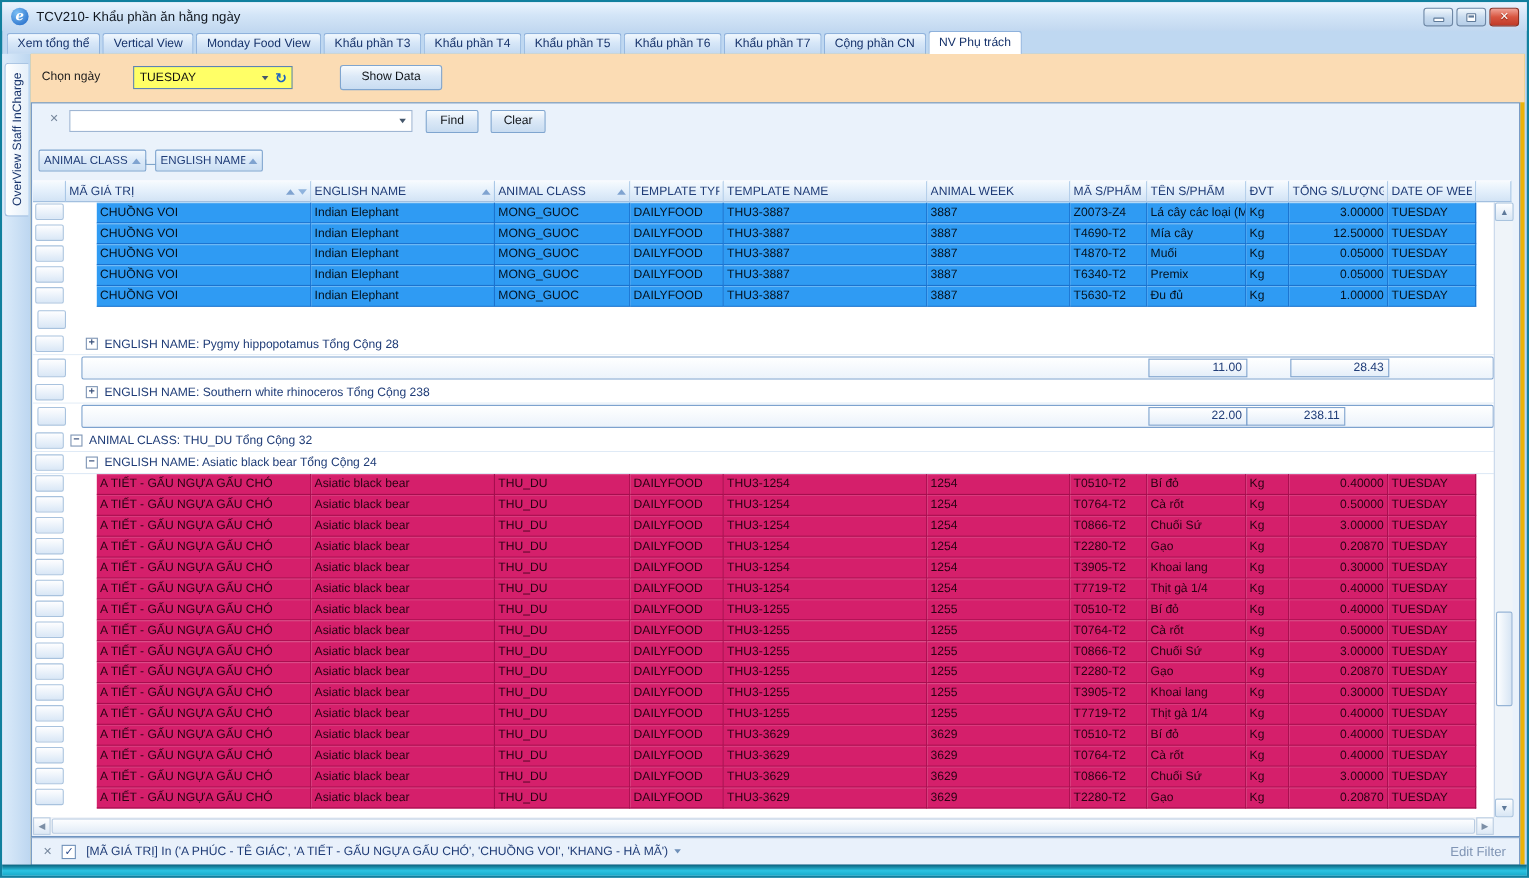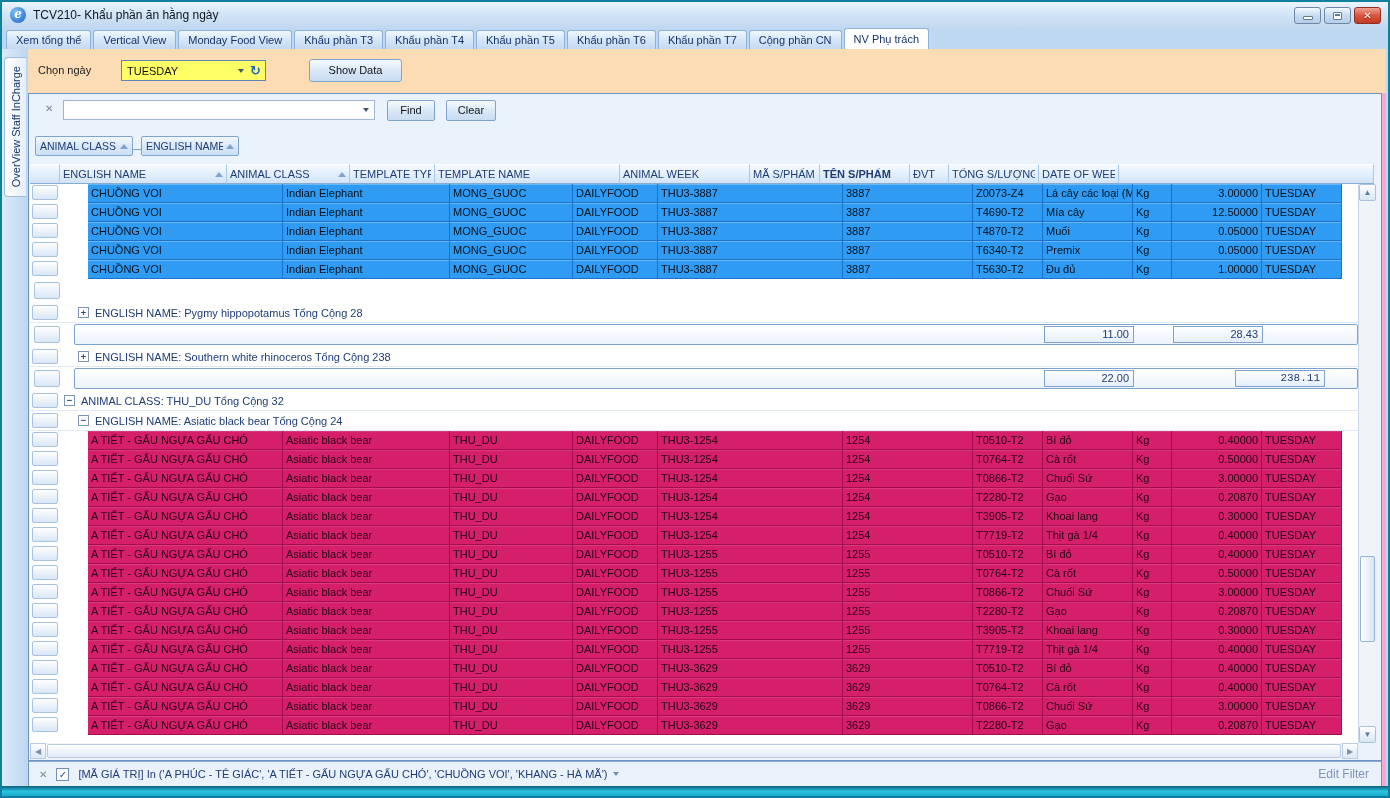--- a/index.html
+++ b/index.html
@@ -36,21 +36,21 @@
   
   #frame-left { position:absolute; left:0; top:47px; width:26px; bottom:10px;
     background:linear-gradient(to right,#DCEBFA,#BCD6F0); }
   #side-tab { position:absolute; left:2px; top:8px; width:22px; height:140px;
     background:linear-gradient(to right,#FFFFFF,#E4EFFA); border:1px solid #9FBCDE; border-right:none;
     border-radius:4px 0 0 4px; display:flex; align-items:center; justify-content:center; }
   #side-tab span { writing-mode:vertical-rl; transform:rotate(180deg);
     font-size:11px; color:#17336B; white-space:nowrap; }
 
   
-  #main { position:absolute; left:26px; top:47px; right:2px; bottom:10px; background:#f9a8d4; }
+  #main { position:absolute; left:26px; top:47px; right:2px; bottom:10px; background:#eab308; }
   #peach { position:absolute; left:0; top:0; right:0; height:44px; background:#FBDCB4; }
   #day-label { position:absolute; left:10px; top:15px; font-size:11px; color:#1A1A1A; }
   #day-select { position:absolute; left:93px; top:11px; width:145px; height:21px;
     background:#FFFF66; border:1px solid #5E83B5; display:flex; align-items:center; }
   #day-value { flex:1; font-size:11px; color:#111; padding-left:5px; }
   .caret { width:0; height:0; border-left:3px solid transparent; border-right:3px solid transparent;
     border-top:4px solid #44566B; }
   #day-select .caret { margin-right:6px; }
   #refresh-icon { color:#1B63C4; font-size:13px; line-height:13px; margin-right:4px; font-weight:bold; }
   #show-data-btn { position:absolute; left:281px; top:10px; width:93px; height:23px;
@@ -224,41 +224,46 @@
         </div>
         <div id="group-conn"></div>
         <div id="groupbox-2" class="groupbox">
           <span class="glabel">ENGLISH NAME</span>
           <span class="sortup"></span>
         </div>
       </div>
 
       <div id="grid-header">
           <div class="hcell" style="width: 30px;"></div>
+          <div class="hcell" style="width: 223px;">
+            <span class="hlabel">MÃ GIÁ TRỊ</span>
+            <span class="sortup"></span>
+            <span class="funnel"></span>
+          </div>
           <div class="hcell" style="width: 167px;">
             <span class="hlabel">ENGLISH NAME</span>
             <span class="sortup"></span>
           </div>
           <div class="hcell" style="width: 123px;">
             <span class="hlabel">ANIMAL CLASS</span>
             <span class="sortup"></span>
           </div>
           <div class="hcell" style="width: 85px;">
             <span class="hlabel">TEMPLATE TYPE</span>
           </div>
           <div class="hcell" style="width: 185px;">
             <span class="hlabel">TEMPLATE NAME</span>
           </div>
           <div class="hcell" style="width: 130px;">
             <span class="hlabel">ANIMAL WEEK</span>
           </div>
           <div class="hcell" style="width: 70px;">
             <span class="hlabel">MÃ S/PHẨM</span>
           </div>
-          <div class="hcell" style="width: 90px; font-weight: bold;">
+          <div class="hcell" style="width: 90px;">
             <span class="hlabel">TÊN S/PHẨM</span>
           </div>
           <div class="hcell" style="width: 39px;">
             <span class="hlabel">ĐVT</span>
           </div>
           <div class="hcell" style="width: 90px;">
             <span class="hlabel">TỔNG S/LƯỢNG</span>
           </div>
           <div class="hcell" style="width: 80px;">
             <span class="hlabel">DATE OF WEEK</span>
@@ -360,21 +365,21 @@
           <div class="grouprow">
             <div class="ind"></div>
             <div class="indent" style="width: 18px;"></div>
             <div class="expand">+</div>
             <span class="grouplabel">ENGLISH NAME: Southern white rhinoceros  Tổng Cộng 238</span>
           </div>
           <div class="footrow l2">
             <div class="ind"></div>
             <div class="footbox">
               <div class="footcell" style="left: 969px;">22.00</div>
-              <div class="footcell" style="left: 1160px; font-family: Liberation Mono, monospace;">238.11</div>
+              <div class="footcell" style="left: 1058px;">238.11</div>
             </div>
           </div>
           <div class="grouprow">
             <div class="ind"></div>
             <div class="indent" style="width: 4px;"></div>
             <div class="expand">−</div>
             <span class="grouplabel">ANIMAL CLASS: THU_DU  Tổng Cộng 32</span>
           </div>
           <div class="grouprow">
             <div class="ind"></div>

